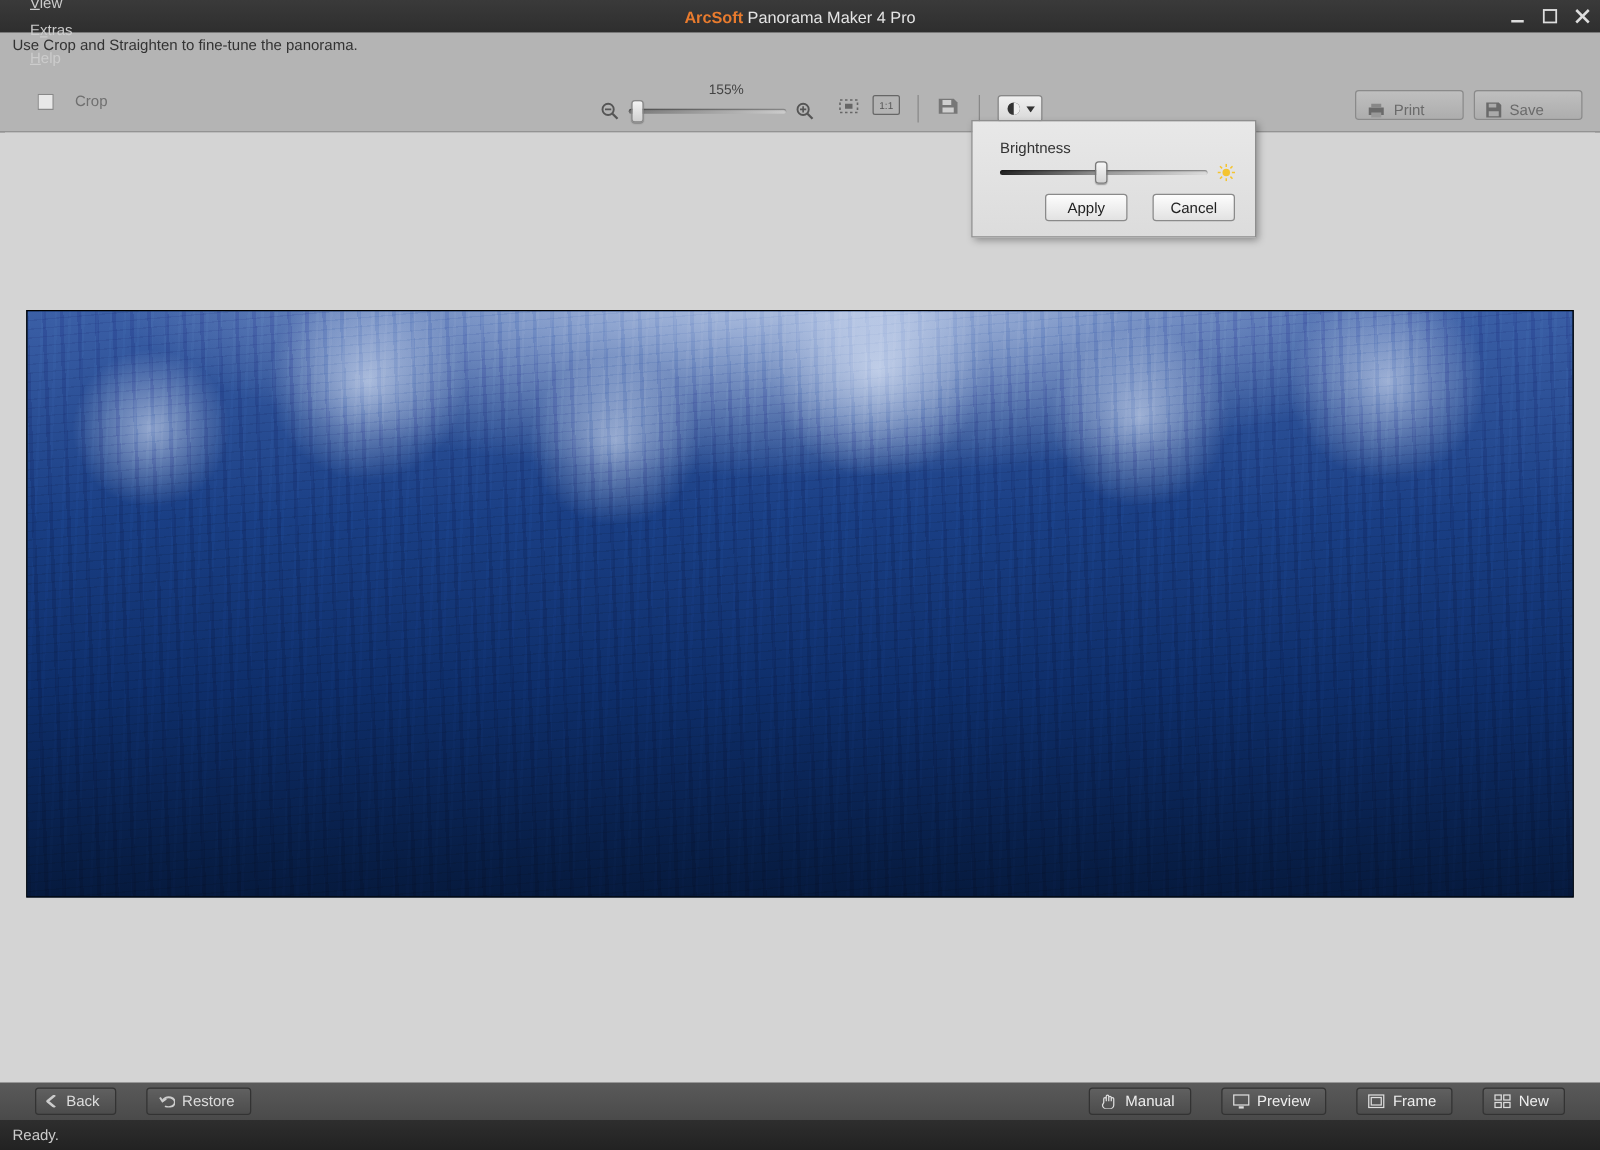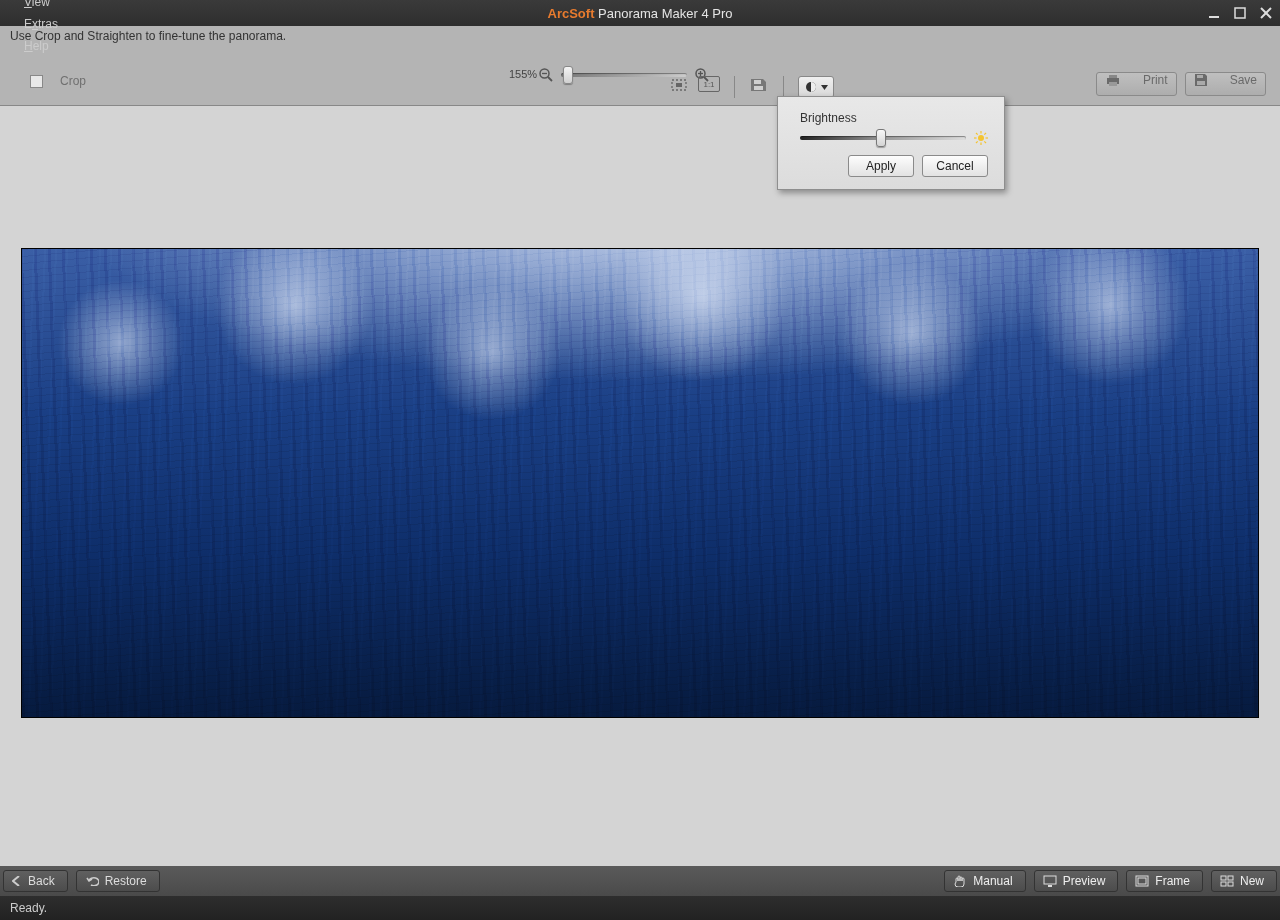--- a/index.html
+++ b/index.html
@@ -17,35 +17,35 @@
   .win-btn { width: 16px; height: 16px; display: flex; align-items: center; justify-content: center; cursor: default; }
 
   
   .hint-strip { height: 34px; background: #b4b4b4; color: #333; font-size: 12px; padding: 4px 10px 0 10px; line-height: 13px; }
 
   
   .toolbar { height: 46px; background: #b4b4b4; position: relative; border-bottom: 1px solid #888; }
   .crop-check { position: absolute; left: 30px; top: 14px; display: flex; align-items: center; gap: 17px; color: #707070; font-size: 12px; }
   .crop-check .box { width: 13px; height: 13px; border: 1px solid #888; background: #e8e8e8; }
 
-  .zoom-cluster { position: absolute; left: 479px; top: 6px; display: flex; align-items: center; }
+  .zoom-cluster { position: absolute; left: 479px; top: 6px; display: flex; flex-direction: column; align-items: center; }
   .zoom-label { font-size: 11px; color: #444; margin-bottom: 2px; padding-left: 30px; }
   .zoom-row { display: flex; align-items: center; gap: 6px; }
   .icon-btn { width: 18px; height: 18px; display: flex; align-items: center; justify-content: center; color: #505050; }
   .slider-track { width: 126px; height: 4px; background: linear-gradient(90deg,#777,#ccc); border-radius: 2px; position: relative; box-shadow: inset 0 1px 1px rgba(0,0,0,.4); }
   .slider-thumb { position: absolute; width: 10px; height: 18px; background: linear-gradient(#f4f4f4,#d0d0d0); border: 1px solid #888; border-radius: 3px; top: -7px; left: 2px; box-shadow: 0 1px 1px rgba(0,0,0,.3); }
 
   .extra-icons { position: absolute; left: 670px; top: 16px; display: flex; gap: 10px; align-items: flex-start; }
   .ratio-box { width: 22px; height: 16px; border: 1px solid #666; display: flex; align-items: center; justify-content: center; font-size: 8px; color: #555; border-radius: 2px; }
   .vsep { width: 1px; height: 22px; background: #888; margin: 0 4px; }
   .save-ico, .bc-ico { width: 20px; height: 18px; color: #555; display:flex; align-items:center; justify-content:center; }
   .bc-dropdown { width: 36px; height: 22px; background: linear-gradient(#f0f0f0,#d8d8d8); border: 1px solid #888; border-radius: 3px; display: flex; align-items: center; justify-content: center; gap: 3px; font-size: 10px; color: #333; }
 
   .right-buttons { position: absolute; right: 14px; top: 12px; display: flex; gap: 8px; }
-  .flat-btn { height: 24px; padding: 0 8px 0 8px; background: linear-gradient(#bfbfbf,#adadad); border: 1px solid #8a8a8a; border-radius: 3px; color: #6a6a6a; font-size: 12px; display: flex; align-items: flex-start; gap: 22px; }
+  .flat-btn { height: 24px; padding: 0 30px 0 8px; background: linear-gradient(#bfbfbf,#adadad); border: 1px solid #8a8a8a; border-radius: 3px; color: #6a6a6a; font-size: 12px; display: flex; align-items: flex-end; gap: 6px; }
 
   
   .canvas-area { position: absolute; top: 106px; left: 4px; right: 4px; bottom: 54px; background: #d4d4d4; }
   .pano { position: absolute; top: 142px; left: 17px; width: 1238px; height: 470px; border: 1px solid #000; background: #0a2a5a; overflow: hidden; }
   .pano::before { content: ""; position: absolute; inset: 0;
     background:
       radial-gradient(ellipse 900px 260px at 50% -6%, rgba(230,238,252,.78), rgba(230,238,252,0) 62%),
       radial-gradient(circle 90px at 8% 20%,  rgba(235,242,255,.55), rgba(235,242,255,0) 70%),
       radial-gradient(circle 110px at 22% 12%, rgba(235,242,255,.60), rgba(235,242,255,0) 72%),
       radial-gradient(circle 95px at 38% 22%, rgba(235,242,255,.52), rgba(235,242,255,0) 72%),
@@ -64,25 +64,25 @@
 
   
   .bc-popup { position: absolute; left: 777px; top: 96px; width: 228px; background: linear-gradient(#e8e8e8,#dcdcdc); border: 1px solid #8e8e8e; box-shadow: 2px 3px 6px rgba(0,0,0,.35); padding: 14px 16px 12px 22px; font-size: 12px; color: #333; }
   .bc-row { margin-bottom: 10px; }
   .bc-label { margin-bottom: 6px; color: #333; }
   .bc-track-wrap { display: flex; align-items: center; gap: 8px; }
   .bc-track { flex: 1; height: 4px; background: linear-gradient(90deg,#222,#999,#ddd); border-radius: 2px; position: relative; box-shadow: inset 0 1px 1px rgba(0,0,0,.4); }
   .bc-track.contrast { height: 10px; background: #cfcfcf; clip-path: polygon(0 48%, 100% 0, 100% 100%, 0 52%); border-radius: 0; box-shadow: none; border-top: 1px solid #888; border-bottom: 1px solid #888;}
   .bc-thumb { position: absolute; width: 10px; height: 18px; background: linear-gradient(#f7f7f7,#d4d4d4); border: 1px solid #777; border-radius: 3px; top: 50%; transform: translate(-50%,-50%); box-shadow: 0 1px 1px rgba(0,0,0,.3); }
   .bc-end-icon { width: 14px; height: 14px; }
-  .bc-buttons { display: flex; justify-content: flex-end; gap: 8px; margin-top: 10px; }
+  .bc-buttons { display: flex; justify-content: flex-end; gap: 20px; margin-top: 10px; }
   .dlg-btn { width: 66px; height: 22px; background: linear-gradient(#fdfdfd,#e2e2e2); border: 1px solid #8a8a8a; border-radius: 3px; font-size: 12px; color: #222; }
 
   
-  .bottombar { position: absolute; bottom: 24px; left: 0; right: 0; height: 30px; background: linear-gradient(#5a5a5a,#4a4a4a); display: flex; align-items: center; padding: 0 3px; gap: 8px; }
+  .bottombar { position: absolute; bottom: 24px; left: 0; right: 0; height: 30px; background: linear-gradient(#5a5a5a,#4a4a4a); display: flex; align-items: center; padding: 0 28px; gap: 24px; }
   .bb-btn { height: 22px; padding: 0 12px 0 8px; background: linear-gradient(#606060,#4c4c4c); border: 1px solid #333; border-radius: 3px; color: #ddd; font-size: 12px; display: flex; align-items: center; gap: 6px; }
   .bb-spacer { flex: 1; }
   .bb-btn.light { color: #eee; }
 
   
   .statusbar { position: absolute; bottom: 0; left: 0; right: 0; height: 24px; background: linear-gradient(#2e2e2e,#222); color: #ccc; font-size: 12px; display: flex; align-items: center; padding: 0 10px; }
 
   svg { display: block; }
 </style>
 </head>

